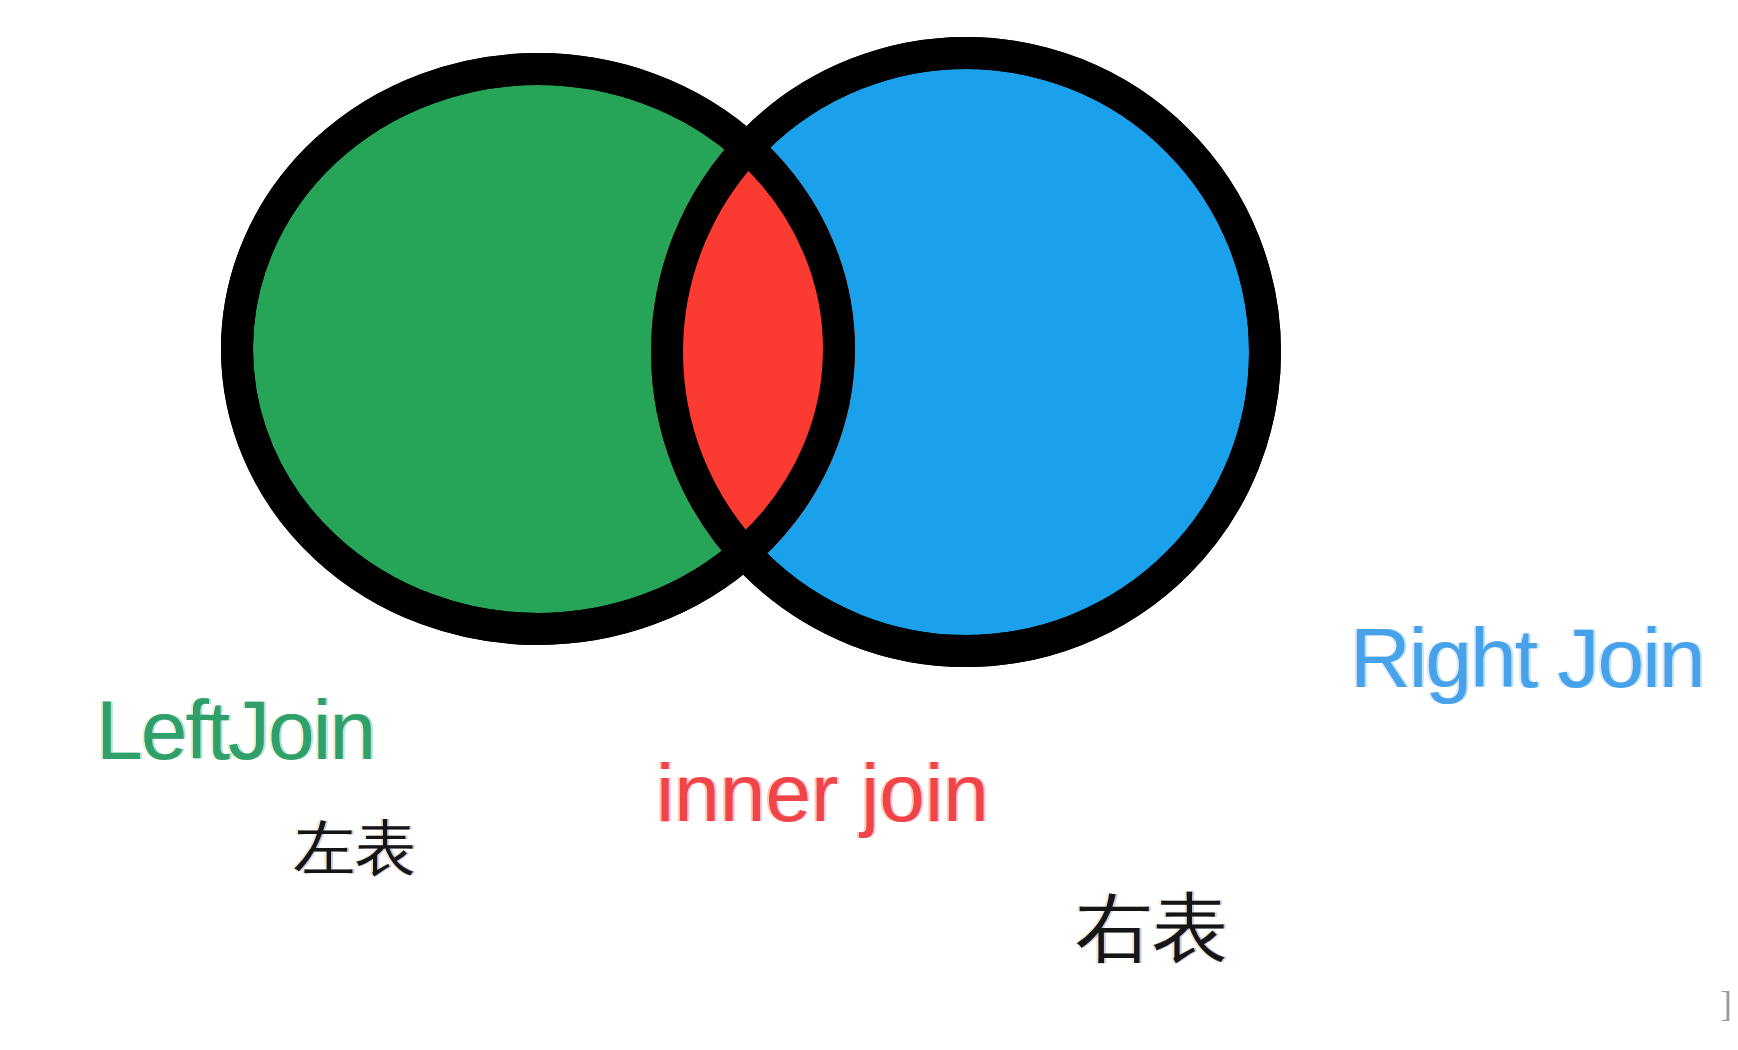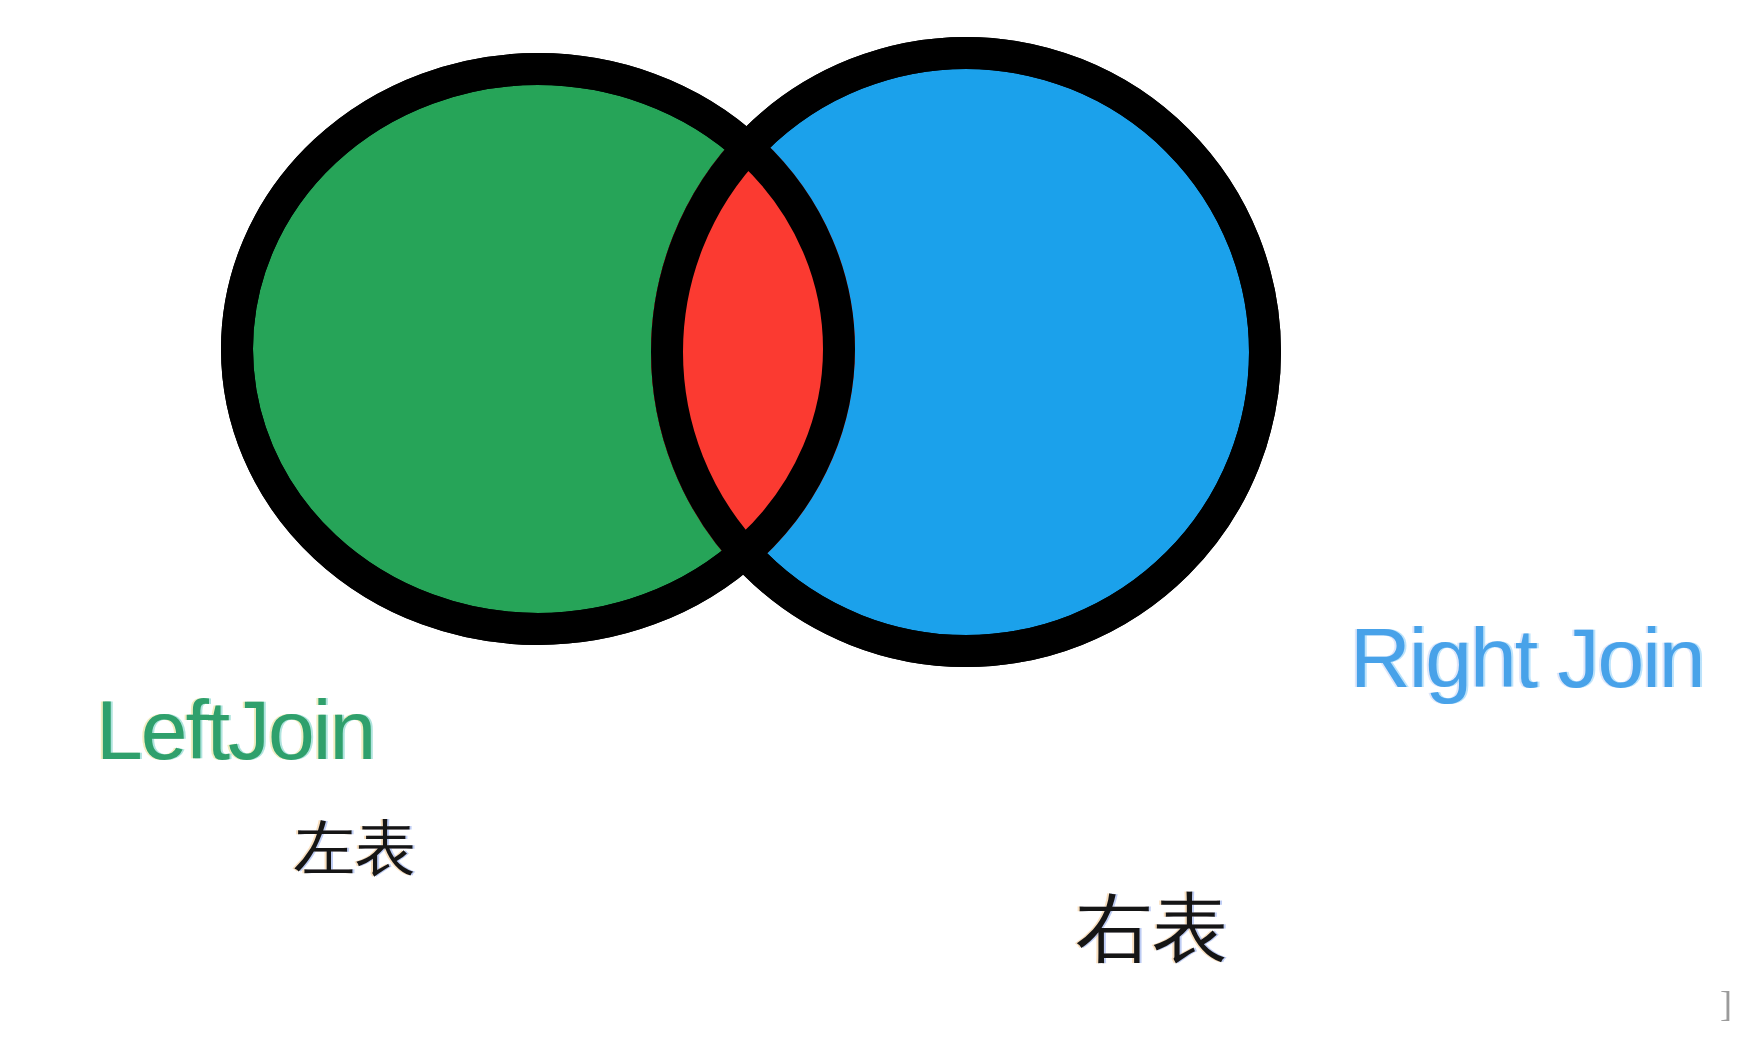--- a/index.html
+++ b/index.html
@@ -86,20 +86,21 @@
     <circle cx="966" cy="352" r="315" clip-path="url(#left-clip)" fill="#fb3a31"></circle>
 
     <ellipse cx="538" cy="349" rx="301" ry="280" fill="none" stroke-width="32" stroke="#000000"></ellipse>
     <circle cx="966" cy="352" r="299" fill="none" stroke-width="32" stroke="#000000"></circle>
   </svg>
 
   <div class="label label-leftjoin" style="color: rgb(47, 160, 108);">LeftJoin</div>
 
   <div class="label label-left-table" style="color: rgb(21, 21, 21);">左表</div>
 
+  <div class="label label-innerjoin" style="color: rgb(239, 68, 73);">inner join</div>
 
   <div class="label label-right-table" style="color: rgb(21, 21, 21);">右表</div>
 
   <div class="label label-rightjoin" style="color: rgb(72, 162, 233);">Right Join</div>
 
   <div class="label artifact-glyph" style="color: rgb(155, 155, 155);">]</div>
 
 </div>
 
 </body></html>

